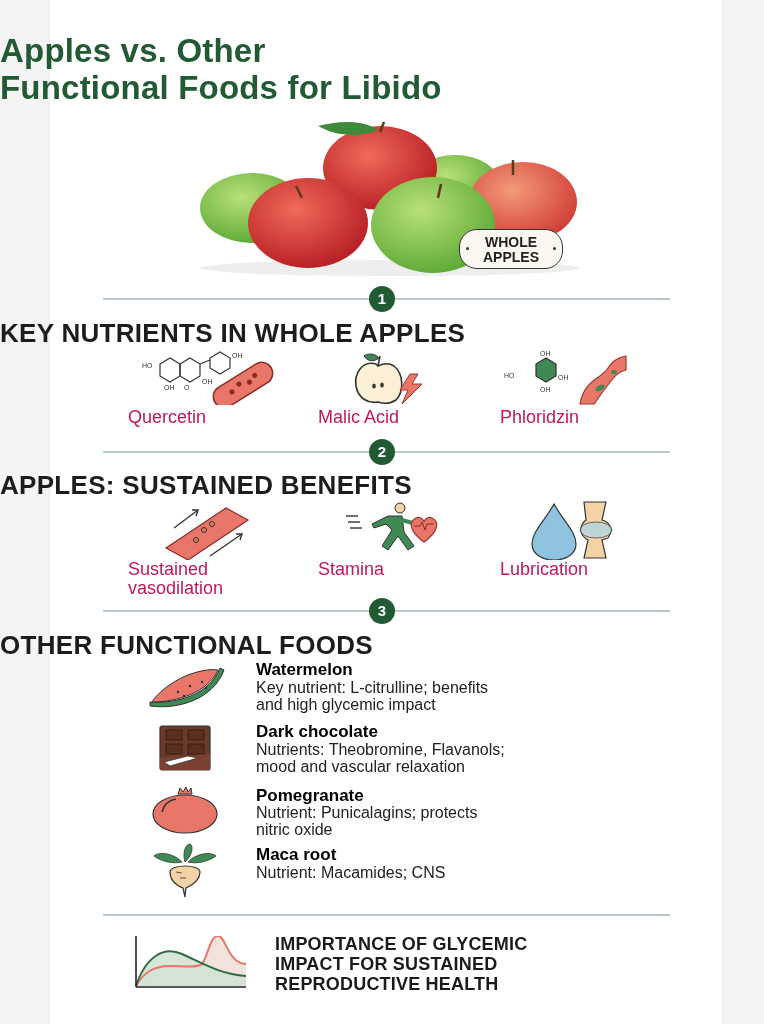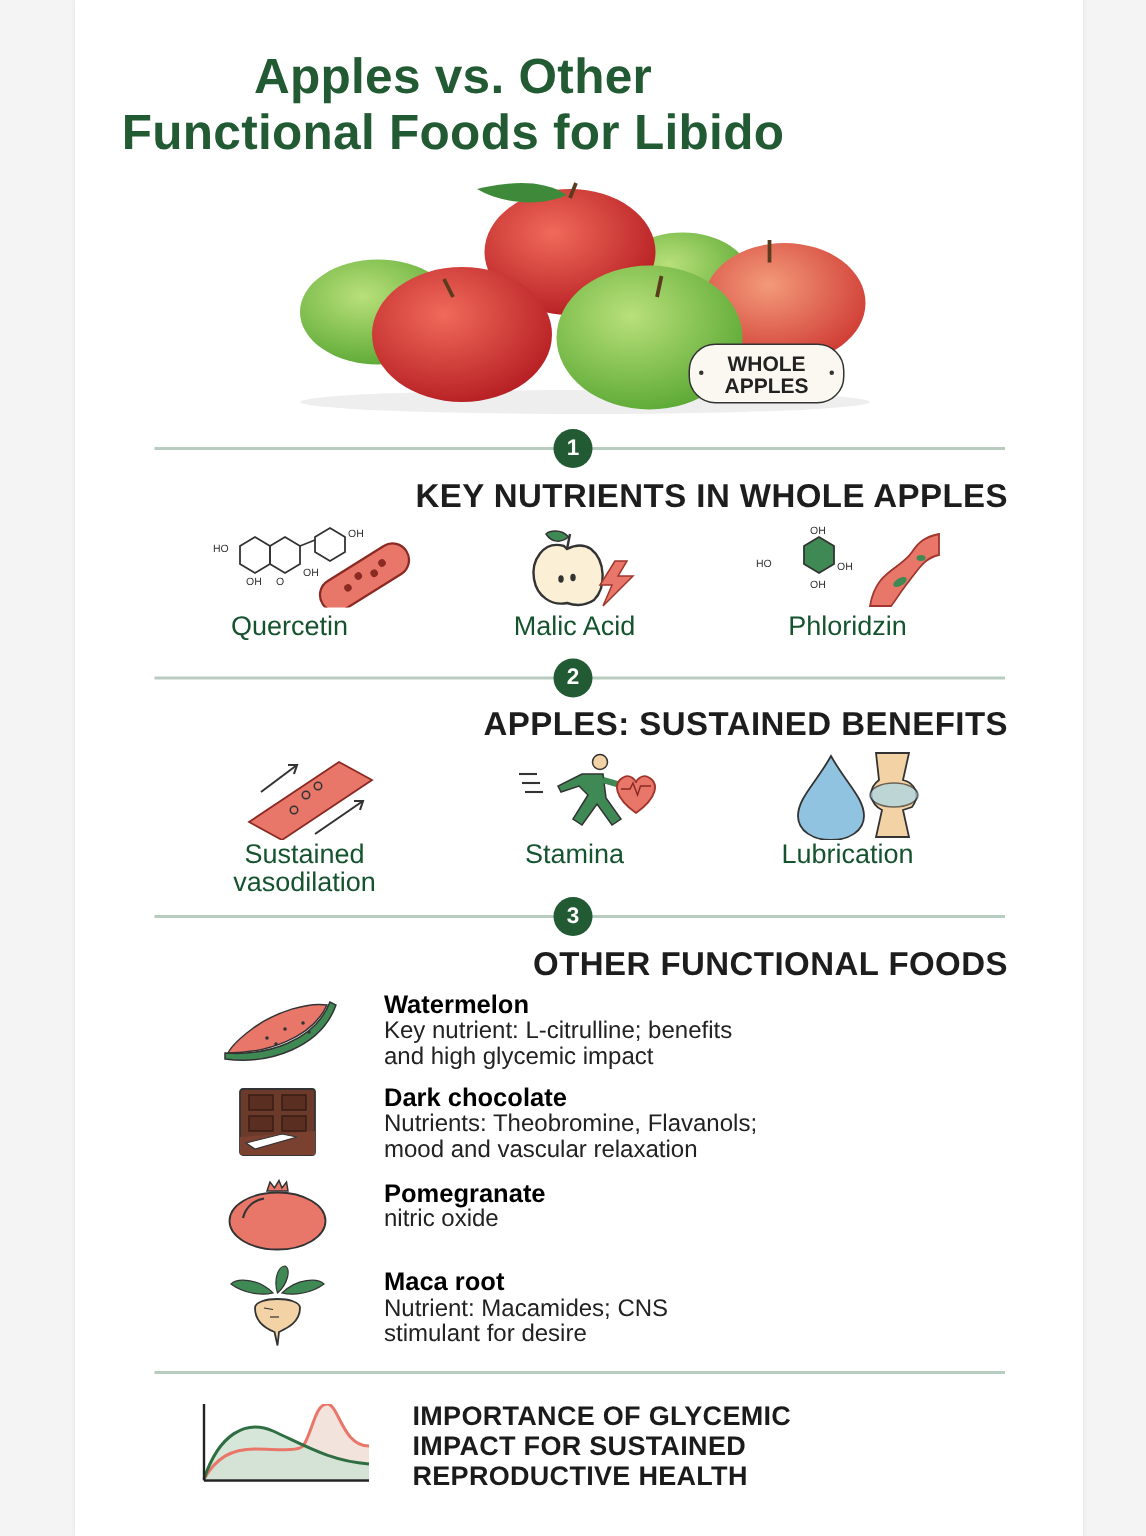--- a/index.html
+++ b/index.html
@@ -9,44 +9,44 @@
     font-family: "Liberation Sans", "DejaVu Sans", sans-serif;
     color: #1e1e1e;
   }
   .card {
     position: absolute; left: 50px; top: 0; width: 672px; height: 1024px;
     background: #ffffff;
     box-shadow: 0 0 3px rgba(0,0,0,0.08);
   }
   .title {
     position: absolute; left: 0; width: 604px; top: 32px;
-    text-align: center; color: #215a33; font-weight: bold;
+    text-align: left; color: #215a33; font-weight: bold;
     font-size: 33px; line-height: 37px; letter-spacing: 0.2px;
   }
   .hero { position: absolute; left: 190px; top: 120px; width: 400px; height: 160px; }
   .badge {
     position: absolute; left: 459px; top: 229px; width: 104px; height: 40px;
     background: #fbf8f1; border: 1.5px solid #333; border-radius: 18px;
     font-weight: bold; font-size: 14px; line-height: 15px; text-align: center;
     padding-top: 5px; box-sizing: border-box; color: #222;
   }
   .badge .dotl, .badge .dotr { position: absolute; top: 17px; width: 3px; height: 3px; background:#333; border-radius:50%; }
   .badge .dotl { left: 6px; } .badge .dotr { right: 6px; }
   .divider { position: absolute; left: 103px; width: 567px; height: 2px; background: #b9ccc0; }
   .num {
     position: absolute; width: 26px; height: 26px; border-radius: 50%;
     background: #215a33; color: #fff; font-weight: bold; font-size: 15px;
     text-align: center; line-height: 26px;
   }
   .sec-title {
-    position: absolute; left: 0; width: 672px; text-align: right;
-    font-weight: bold; font-size: 22px; letter-spacing: 0.3px; color: #1d1d1d;
+    position: absolute; left: 0; width: 672px; text-align: left;
+    font-weight: bold; font-size: 26px; letter-spacing: 0.3px; color: #1d1d1d;
   }
   .col-label {
-    position: absolute; text-align: center; font-size: 18px; line-height: 19px; color: #14532d;
+    position: absolute; font-size: 18px; line-height: 19px; color: #be185d;
   }
   .icon { position: absolute; }
   .food-name { position: absolute; left: 256px; font-weight: bold; font-size: 17px; color: #000000; }
   .food-desc { position: absolute; left: 256px; font-size: 16px; line-height: 17px; color: #222; width: 380px; }
   .footer-text {
     position: absolute; left: 275px; top: 934px; font-weight: bold; font-size: 18px;
     line-height: 20px; color: #1b1b1b; letter-spacing: 0.2px;
   }
 </style>
 </head>
@@ -214,35 +214,35 @@
   <div>mood and vascular relaxation</div>
 </div>
 
 <svg class="icon" style="left:150px; top:786px" width="70" height="48" viewBox="0 0 70 48">
   <path d="M28 8 L30 2 L33 6 L36 1 L38 6 L41 2 L42 8 Z" fill="#e8776a" stroke="#333" stroke-width="1"></path>
   <ellipse cx="35" cy="28" rx="32" ry="19" fill="#e8776a" stroke="#333" stroke-width="1.2"></ellipse>
   <path d="M12 26 C14 18 20 14 26 13" stroke="#333" stroke-width="1.4" fill="none"></path>
 </svg>
 <div class="food-name" style="top:786px">Pomegranate</div>
 <div class="food-desc" style="top:804px">
+  <div>Nutrient: Punicalagins; protects</div>
   <div>nitric oxide</div>
 </div>
 
 <svg class="icon" style="left:152px; top:842px" width="66" height="56" viewBox="0 0 66 56">
   <path d="M33 20 C30 10 34 2 38 2 C42 4 40 14 33 20Z" fill="#3f8a54" stroke="#333" stroke-width="0.8"></path>
   <path d="M30 20 C20 10 6 10 2 14 C10 20 22 22 30 20Z" fill="#3f8a54" stroke="#333" stroke-width="0.8"></path>
   <path d="M36 20 C46 10 60 10 64 14 C56 20 44 22 36 20Z" fill="#3f8a54" stroke="#333" stroke-width="0.8"></path>
   <path d="M18 30 C18 22 48 22 48 30 C48 40 38 44 34 46 L33 55 L31 46 C26 44 18 40 18 30Z" fill="#f3d3a5" stroke="#333" stroke-width="1.2"></path>
   <path d="M24 30 L30 31" stroke="#333" stroke-width="0.8"></path>
     <path d="M28 36 L34 36" stroke="#333" stroke-width="0.8"></path>
 </svg>
 <div class="food-name" style="top:845px">Maca root</div>
 <div class="food-desc" style="top:864px">
   <div>Nutrient: Macamides; CNS</div>
-  <div>stimulant for desire</div>
 </div>
 
 <div class="divider" style="top:914px"></div>
 <svg class="icon" style="left:134px; top:936px" width="114" height="54" viewBox="0 0 114 54">
   <path d="M2 50 C10 36 20 30 36 30 C50 30 64 32 68 28 C74 20 76 0 84 0 C92 0 94 28 112 28 L112 50 Z" fill="#f2e3dc"></path>
   <path d="M2 50 C12 20 30 10 48 18 C70 28 86 38 112 40 L112 50 Z" fill="#cfe3d4" opacity="0.85"></path>
   <path d="M2 50 C10 36 20 30 36 30 C50 30 64 32 68 28 C74 20 76 0 84 0 C92 0 94 28 112 28" fill="none" stroke="#e8776a" stroke-width="2"></path>
   <path d="M2 50 C12 20 30 10 48 18 C70 28 86 38 112 40" fill="none" stroke="#2f6e42" stroke-width="2"></path>
   <line x1="2" y1="0" x2="2" y2="51" stroke="#222" stroke-width="1.6"></line>
   <line x1="2" y1="51" x2="112" y2="51" stroke="#222" stroke-width="1.6"></line>

